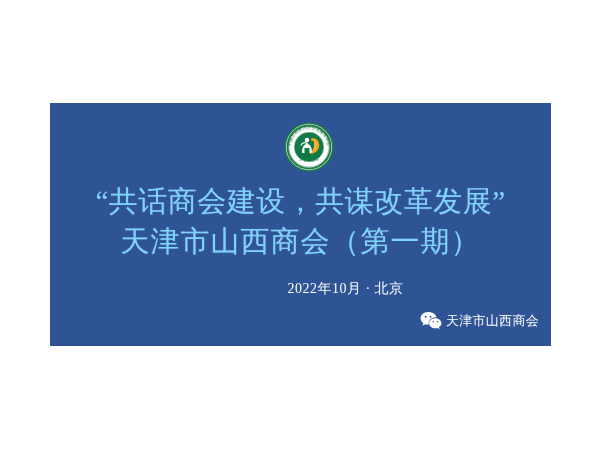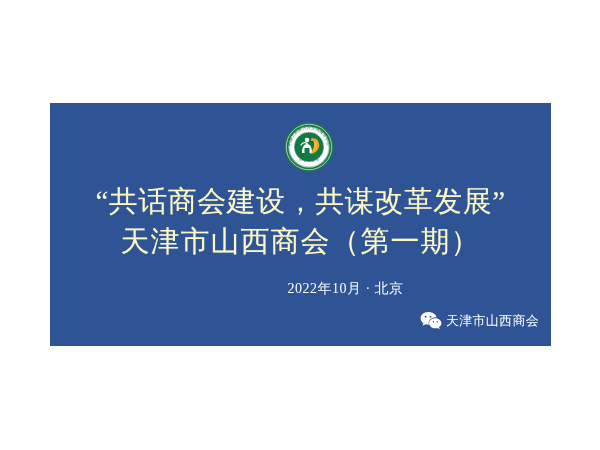--- a/index.html
+++ b/index.html
@@ -54,21 +54,21 @@
     left: 0;
     top: 78px;
     width: 501px;
     text-align: center;
     color: #ffffff;
   }
   .title-line {
     font-size: 29px;
     line-height: 40px;
     letter-spacing: 0.5px;
-    color: #fef9c3;
+    color: #7dd3fc;
     white-space: nowrap;
     font-weight: normal;
     text-shadow: 0 0 1px rgba(255,255,255,0.25);
   }
   #title-line-2 {
     letter-spacing: 1px;
   }
 
   
   #event-date {

